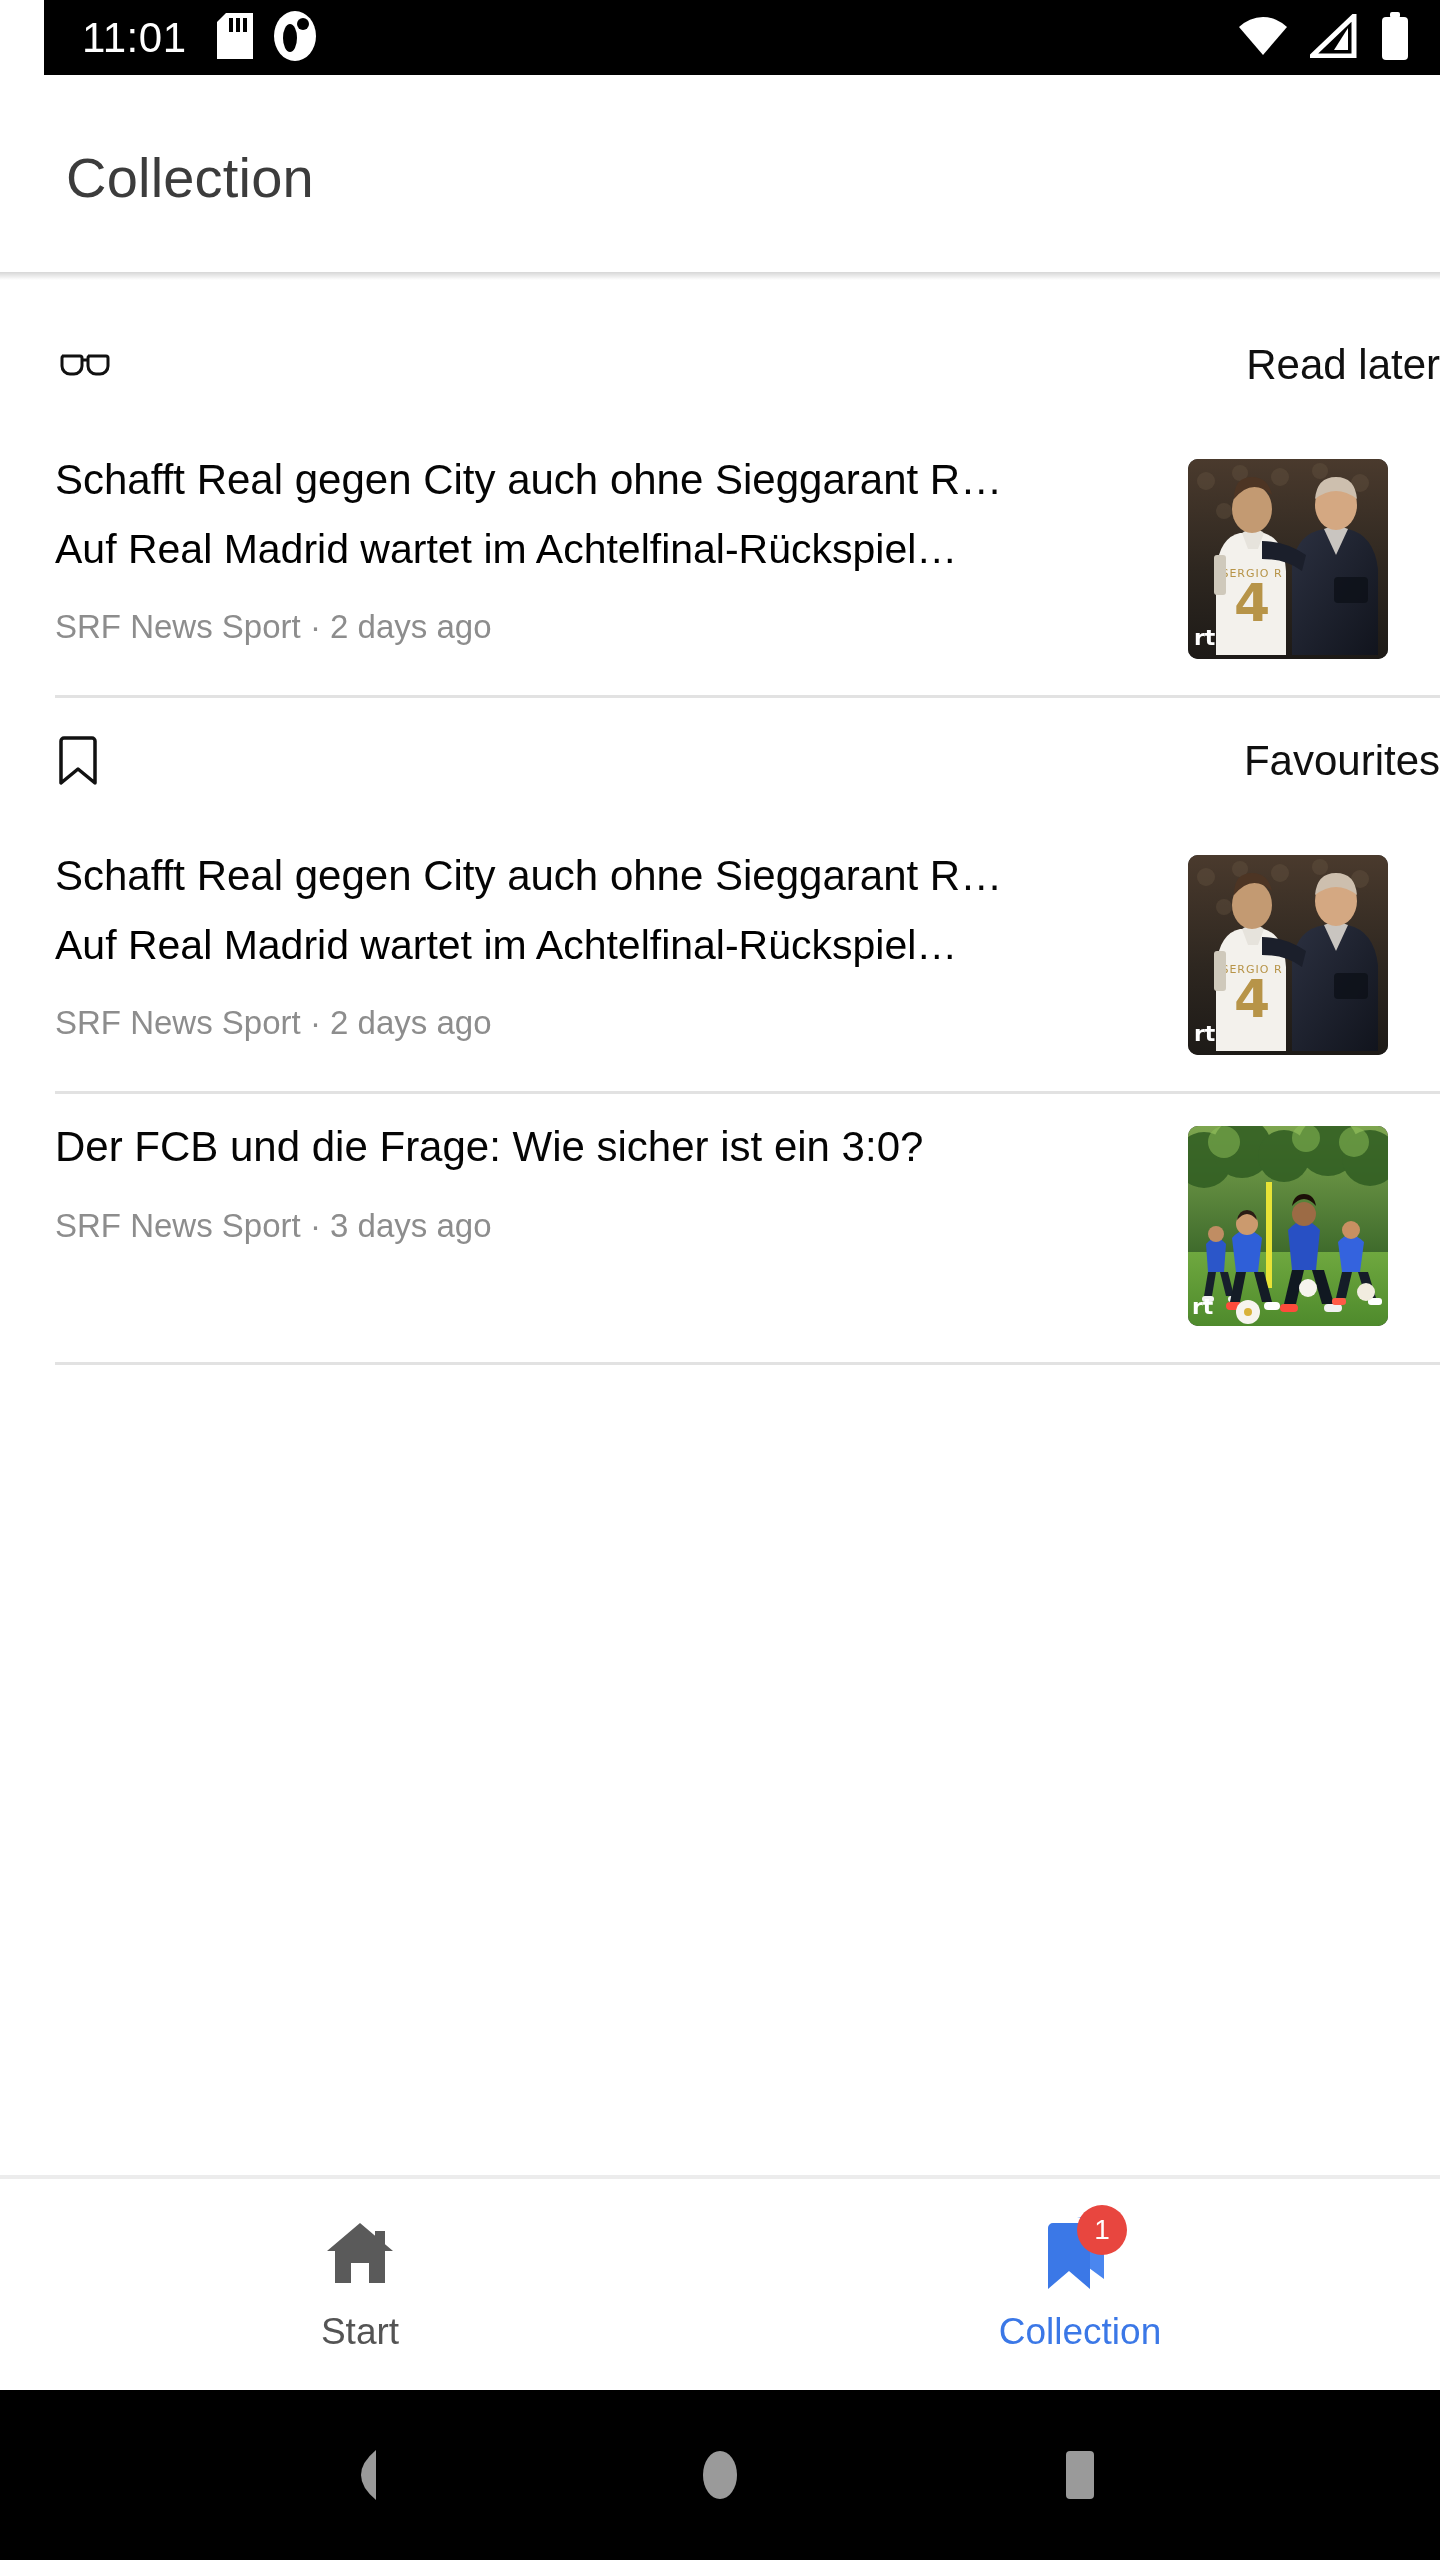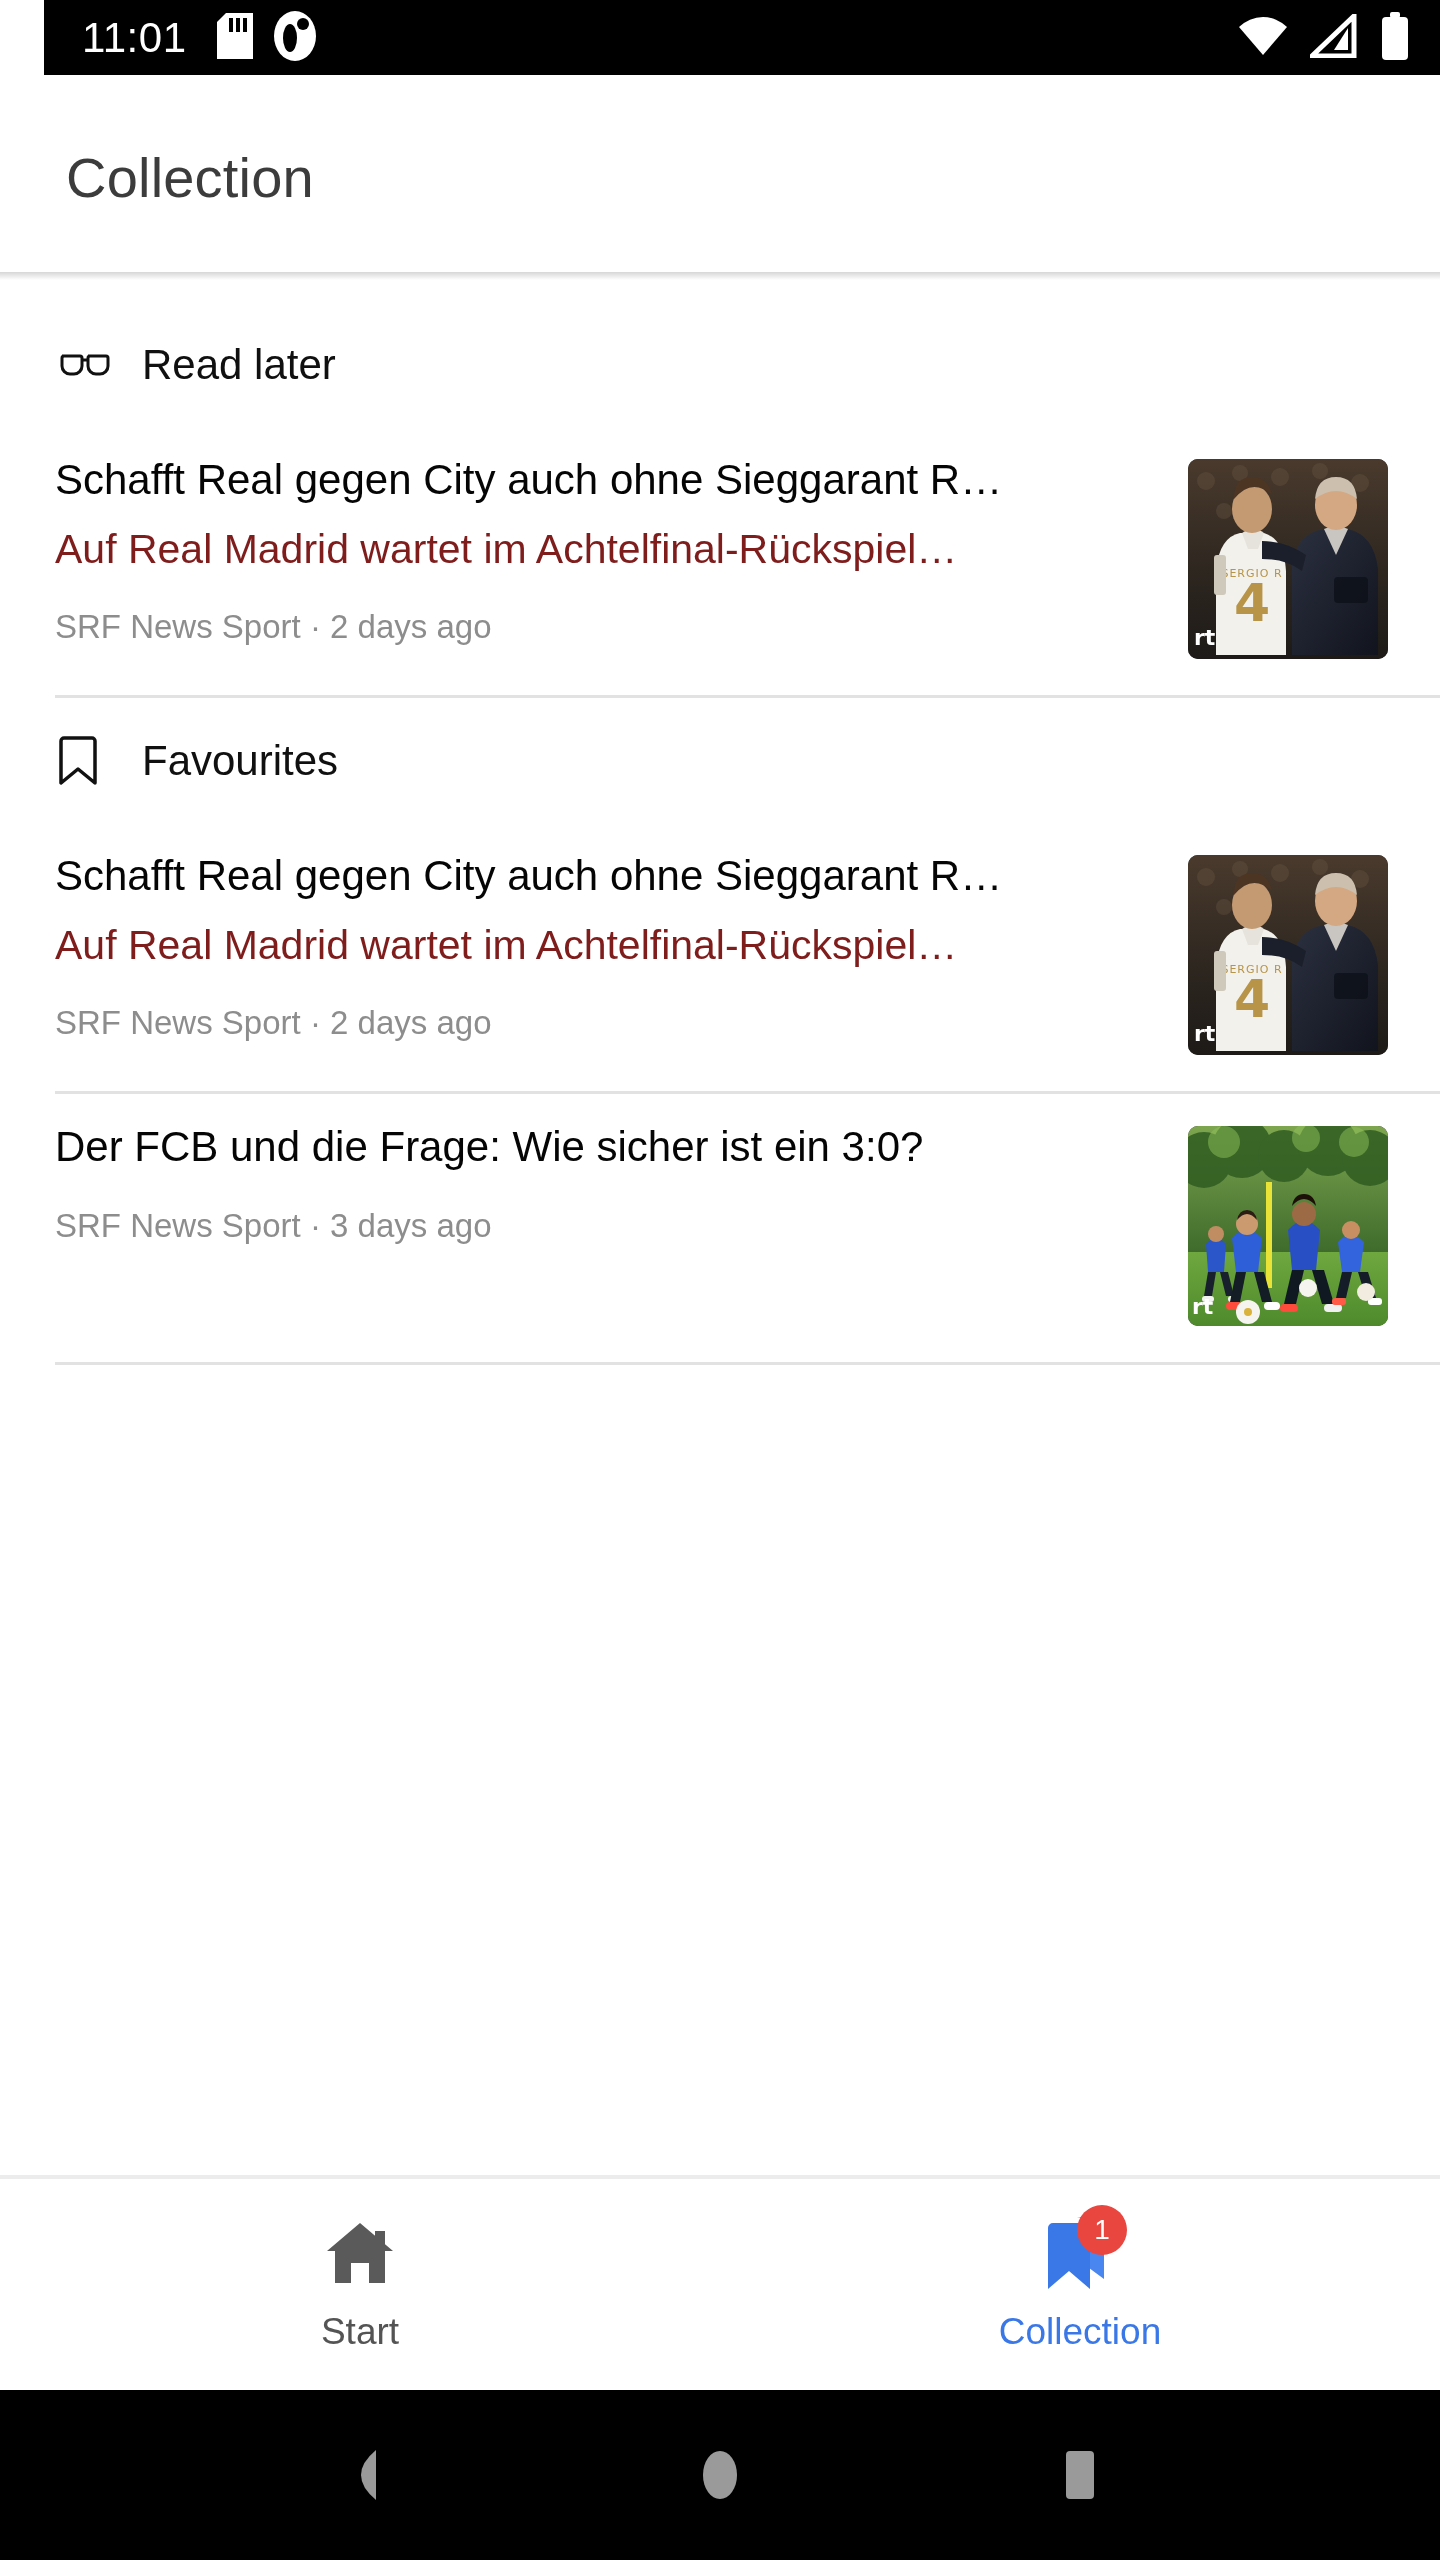--- a/index.html
+++ b/index.html
@@ -79,20 +79,21 @@
     background:#ffffff;
     overflow:hidden;
     padding-top:22px;
   }
 
   .section-head {
     display:flex;
     align-items:center;
     height:125px;
     padding-left:58px;
+    justify-content:space-between;
   }
   .section-icon {
     width:58px;
     display:flex;
     align-items:center;
     justify-content:flex-start;
     flex:0 0 58px;
   }
   .section-label {
     font-size:42px;
@@ -117,21 +118,21 @@
   .article-title {
     font-size:42px;
     color:#050505;
     line-height:1.18;
     white-space:nowrap;
     overflow:hidden;
     text-overflow:ellipsis;
   }
   .article-summary {
     font-size:41px;
-    color:#7f1d1d;
+    color:#000000;
     line-height:1.18;
     margin-top:20px;
     white-space:nowrap;
     overflow:hidden;
     text-overflow:ellipsis;
   }
   .article-meta {
     font-size:33px;
     color:#8d8d8d;
     margin-top:35px;

